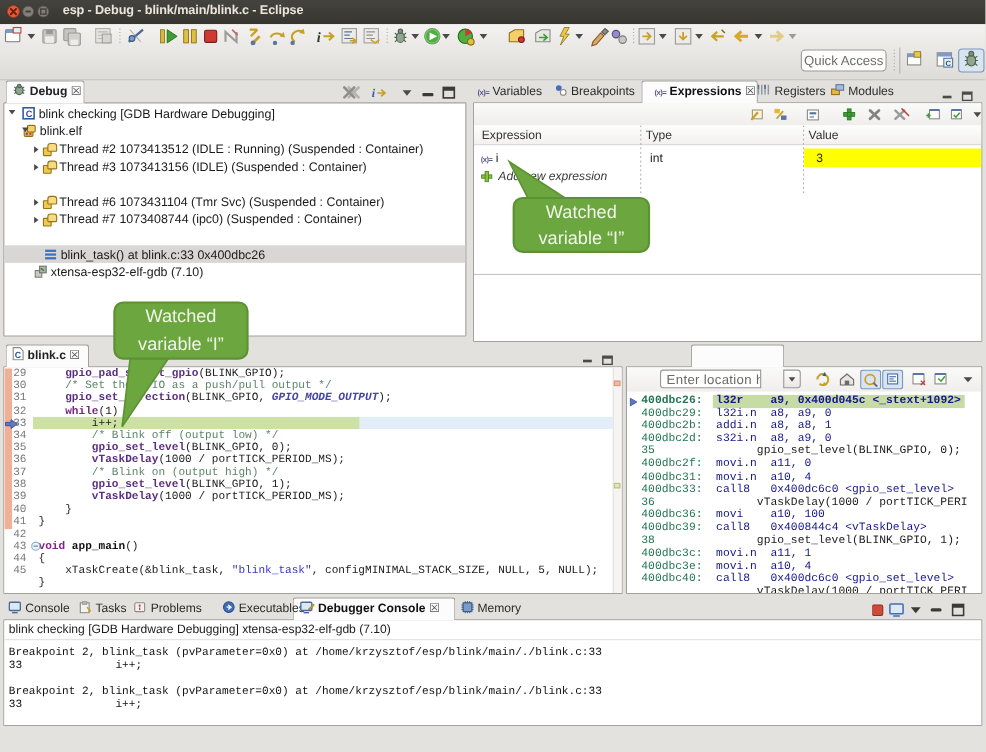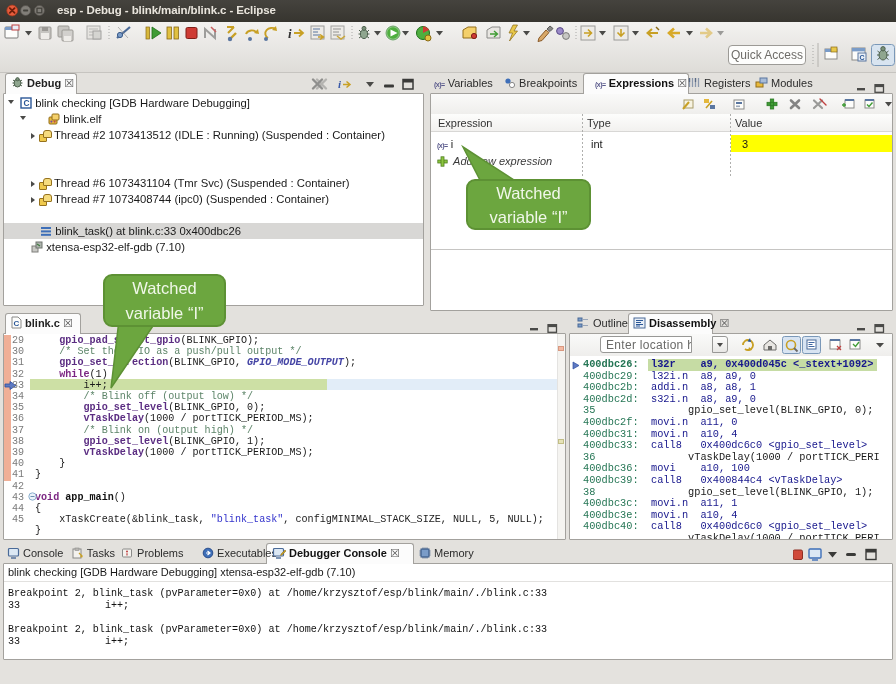--- a/index.html
+++ b/index.html
@@ -246,27 +246,28 @@
       <rect x="105" y="2.5" width="10" height="9.5" fill="none" stroke="#3A3A38" stroke-width="1.5"></rect>
         <rect x="105" y="2.5" width="10" height="3" fill="#3A3A38"></rect>
     </svg>
   </div>
   <div id="debugtree" style="position:absolute;left:1px;top:22px;right:1px;bottom:1px;z-index:2">
     <div class="abs" style="left:0;top:128px;width:100%;height:16px;background:#D8D7D5"></div>
     <div class="tree abs" style="left:4px;top:2px"><span class="arrow-e" style="margin-top:3px"></span><span style="margin-left:12px"><svg width="12" height="12" style="vertical-align:-2px" viewBox="0 0 12 12">
             <rect x="1" y="1" width="10" height="10" fill="#fff" stroke="#2B5797" stroke-width="1.4"></rect>
             <text x="3.4" y="9" font-size="8.4" font-weight="bold" fill="#2B5797" font-family="Liberation Sans">C</text>
           </svg> blink checking [GDB Hardware Debugging]</span></div>
-    <div class="tree abs" style="left:16px;top:18px"><span class="arrow-e" style="margin-top:3px"></span><span style="margin-left:28px"><svg width="12" height="12" style="vertical-align:-2px" viewBox="0 0 12 12">
+    <div class="tree abs" style="left:16px;top:18px"><span class="arrow-e" style="margin-top:3px"></span><span style="margin-left:1px"><svg width="12" height="12" style="vertical-align:-2px" viewBox="0 0 12 12">
             <rect x="1" y="4" width="8" height="7" rx="1" fill="#E8B93C" stroke="#936F1B"></rect>
             <rect x="4" y="1" width="7" height="6" rx="1" fill="#F4D06B" stroke="#936F1B"></rect>
             <circle cx="3.4" cy="8.6" r="1.1" fill="#7A4FA0"></circle>
             <circle cx="6.6" cy="8.6" r="1.1" fill="#C04F4F"></circle>
           </svg> blink.elf</span></div>
     <div class="tree abs" style="left:27px;top:34px"><span class="arrow-c" style="margin-top:4px"></span><span style="margin-left:8px" class="thico"></span> Thread #2 1073413512 (IDLE : Running) (Suspended : Container)</div>
+    <div class="tree abs" style="left:27px;top:50px"><span class="arrow-c" style="margin-top:4px"></span><span style="margin-left:8px" class="thico"></span> Thread #3 1073413156 (IDLE) (Suspended : Container)</div>
     <div class="tree abs" style="left:27px;top:82px"><span class="arrow-c" style="margin-top:4px"></span><span style="margin-left:8px" class="thico"></span> Thread #6 1073431104 (Tmr Svc) (Suspended : Container)</div>
     <div class="tree abs" style="left:27px;top:98px"><span class="arrow-c" style="margin-top:4px"></span><span style="margin-left:8px" class="thico"></span> Thread #7 1073408744 (ipc0) (Suspended : Container)</div>
     <div class="tree abs" style="left:36px;top:130px"><svg width="12" height="12" style="vertical-align:-2px" viewBox="0 0 12 12">
           <rect x="1" y="2" width="10" height="2" fill="#3E6FB8"></rect>
           <rect x="1" y="5.4" width="10" height="2" fill="#3E6FB8"></rect>
           <rect x="1" y="8.8" width="10" height="2" fill="#3E6FB8"></rect>
         </svg> blink_task() at blink.c:33 0x400dbc26</div>
     <div class="tree abs" style="left:27px;top:146px"><svg width="12" height="12" style="vertical-align:-2px" viewBox="0 0 12 12">
           <rect x="1" y="5" width="6" height="6" fill="#C9C9C5" stroke="#7E7E7A"></rect>
           <rect x="5" y="1" width="6" height="6" fill="#AEB4AE" stroke="#6E746E"></rect>
@@ -443,38 +444,20 @@
     <svg class="abs" style="left:24px;top:158px" width="9" height="9" viewBox="0 0 9 9">
         <circle cx="4.5" cy="4.5" r="3.7" fill="#EAF2FA" stroke="#8AAECE"></circle>
         <path d="M2.5 4.5 h4" stroke="#6A8EB0" stroke-width="1"></path>
       </svg>
   </div>
 </div>
 
 <div class="panel" id="pdisasm" style="left:569px;top:313px;width:324px;height:227px">
   <div class="pcontent"></div>
   <div class="tab" style="left:59px;width:85px"></div>
-  <div id="disasmtabs" style="position:absolute;left:0;top:0;width:100%;height:21px;z-index:4">
-    <div class="itab" style="left:8px"><svg width="13" height="12" style="vertical-align:-2px" viewBox="0 0 13 12">
-          <rect x="1" y="1" width="4" height="3" fill="#7A9CC8" stroke="#4A6A98"></rect>
-          <rect x="1" y="7" width="4" height="3" fill="#7A9CC8" stroke="#4A6A98"></rect>
-          <path d="M6 2.5 h5 M6 8.5 h5" stroke="#9AA6B8" stroke-width="1.2"></path>
-        </svg> Outline</div>
-    <div class="itab" style="left:64px;font-weight:bold;color:#111"><svg width="13" height="12" style="vertical-align:-2px" viewBox="0 0 13 12">
-          <rect x="1" y="1" width="11" height="10" fill="#E8EEF6" stroke="#4A6A98"></rect>
-          <path d="M3 3.5 h7 M3 5.5 h5 M3 7.5 h7 M3 9 h4" stroke="#2B5797" stroke-width="1"></path>
-        </svg> Disassembly <span style="color:#555;font-weight:normal">☒</span></div>
-    <div class="mini" style="right:26px;top:6px"><svg width="11" height="9" viewBox="0 0 11 9">
-          <rect x="1" y="4" width="8" height="2.4" fill="#4A4A48"></rect>
-        </svg></div>
-    <div class="mini" style="right:8px;top:6px"><svg width="11" height="9" viewBox="0 0 11 9">
-          <rect x="1" y="0.7" width="8.5" height="7.6" fill="none" stroke="#4A4A48" stroke-width="1.3"></rect>
-          <rect x="1" y="0.7" width="8.5" height="2.4" fill="#4A4A48"></rect>
-        </svg></div>
-  </div>
   <div id="disasmbody" style="position:absolute;left:1px;top:21px;right:1px;bottom:1px;z-index:2;background:#fff;overflow:hidden">
     <div class="abs" style="left:0;top:0;width:100%;height:22px;background:linear-gradient(#FAFAF9,#EFEEEC)">
       <div class="abs" style="left:30px;top:2px;width:92px;height:17px;background:#fff;border:1px solid #989896;border-radius:3px 0 0 3px;font-size:12px;color:#6A6A68;line-height:16px;padding-left:5px;letter-spacing:.3px;overflow:hidden;white-space:nowrap">Enter location here</div>
       <div class="abs" style="left:142px;top:2px;width:16px;height:17px;background:linear-gradient(#FDFDFC,#E8E7E5);border:1px solid #989896;border-radius:0 3px 3px 0">
           <span style="position:absolute;left:4px;top:6px;width:0;height:0;border-top:4px solid #4A4A48;border-left:3.5px solid transparent;border-right:3.5px solid transparent"></span>
         </div>
       <svg class="abs" style="left:168px;top:2px" width="150" height="18" viewBox="0 0 150 18">
         <g>
             <path d="M5 9 a5 5 0 1 1 2 4" fill="none" stroke="#C8A024" stroke-width="1.8"></path>
             <path d="M10 15 l4 -1 -3 -3 z" fill="#C8A024"></path>

